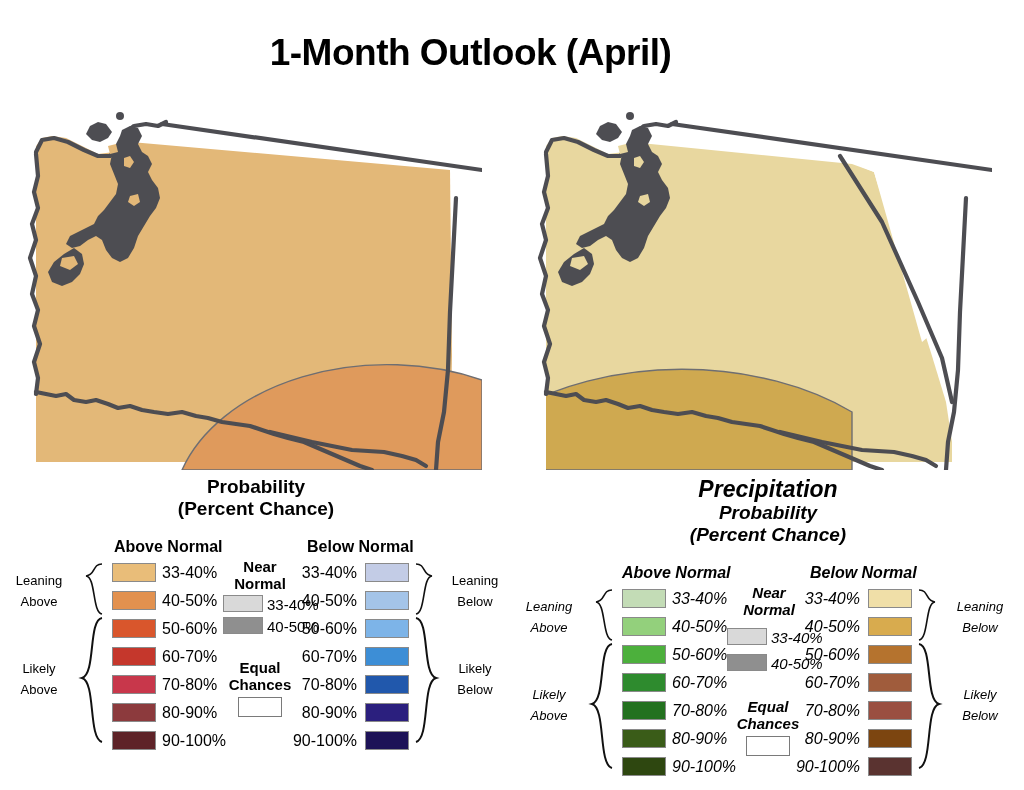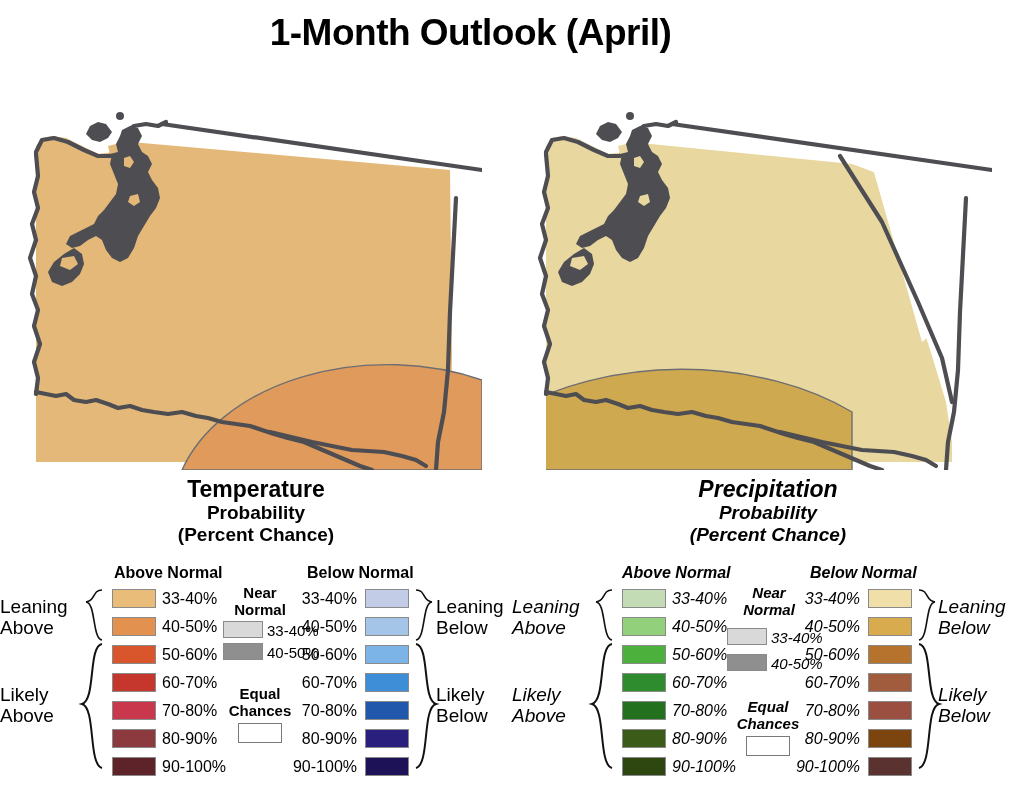--- a/index.html
+++ b/index.html
@@ -1,21 +1,21 @@
 <!DOCTYPE html>
 <html><head>
 <meta charset="utf-8">
 <style>
   html,body{margin:0;padding:0;background:#ffffff;}
   body{width:1024px;height:790px;position:relative;overflow:hidden;
        font-family:"Liberation Sans","DejaVu Sans",sans-serif;color:#000;}
 
   
   #main-title{
-    position:absolute;left:0;top:12px;width:941px;text-align:center;
+    position:absolute;left:0;top:32px;width:941px;text-align:center;
     font-size:37px;font-weight:bold;letter-spacing:-0.5px;
   }
 
   
   .map-panel{position:absolute;top:112px;width:470px;height:358px;}
   #map-panel-temperature{left:12px;}
   #map-panel-precipitation{left:522px;}
   .map-svg{display:block;width:470px;height:358px;}
 
   
@@ -59,21 +59,21 @@
     position:absolute;font-size:15px;font-weight:bold;text-align:center;
     line-height:17px;white-space:nowrap;
   }
   .ec-head{
     position:absolute;font-size:15px;font-weight:bold;text-align:center;
     line-height:17px;white-space:nowrap;
   }
   .nn-pct{position:absolute;font-size:15px;white-space:nowrap;line-height:17px;}
 
   .side-label{
-    position:absolute;font-size:19px;line-height:21px;
+    position:absolute;font-size:13px;text-align:center;line-height:21px;
     white-space:nowrap;
   }
   .brace{position:absolute;}
 </style>
 </head>
 <body>
 
 <div id="main-title">1-Month Outlook (April)</div>
 
 <div class="map-panel" id="map-panel-temperature">
@@ -211,21 +211,20 @@
     <g fill="#e8d79f">
       <path d="M112,46 L118,44 L122,50 L118,56 L112,54 Z"></path>
       <path d="M118,84 L126,82 L128,90 L122,94 L116,90 Z"></path>
       <path d="M50,146 L62,144 L66,152 L58,158 L48,154 Z"></path>
       <path d="M96,34 L104,32 L106,40 L98,42 Z"></path>
     </g>
   </svg>
 </div>
 
 <div class="legend-block" id="legend-temperature">
-  <div class="legend-title">Temperature</div>
   <div class="legend-sub">Probability</div>
   <div class="legend-sub">(Percent Chance)</div>
 
   <div class="legend-body">
 
     <div class="col-head" style="left:114px;top:6px;">Above Normal</div>
     <div class="col-head" style="left:307px;top:6px;">Below Normal</div>
 
     <svg class="brace" style="left:78px;top:30px;" width="26" height="54">
       <path d="M24,2 C14,2 18,13 8,14 C18,15 14,50 24,52" fill="none" stroke="#111" stroke-width="1.6"></path>

